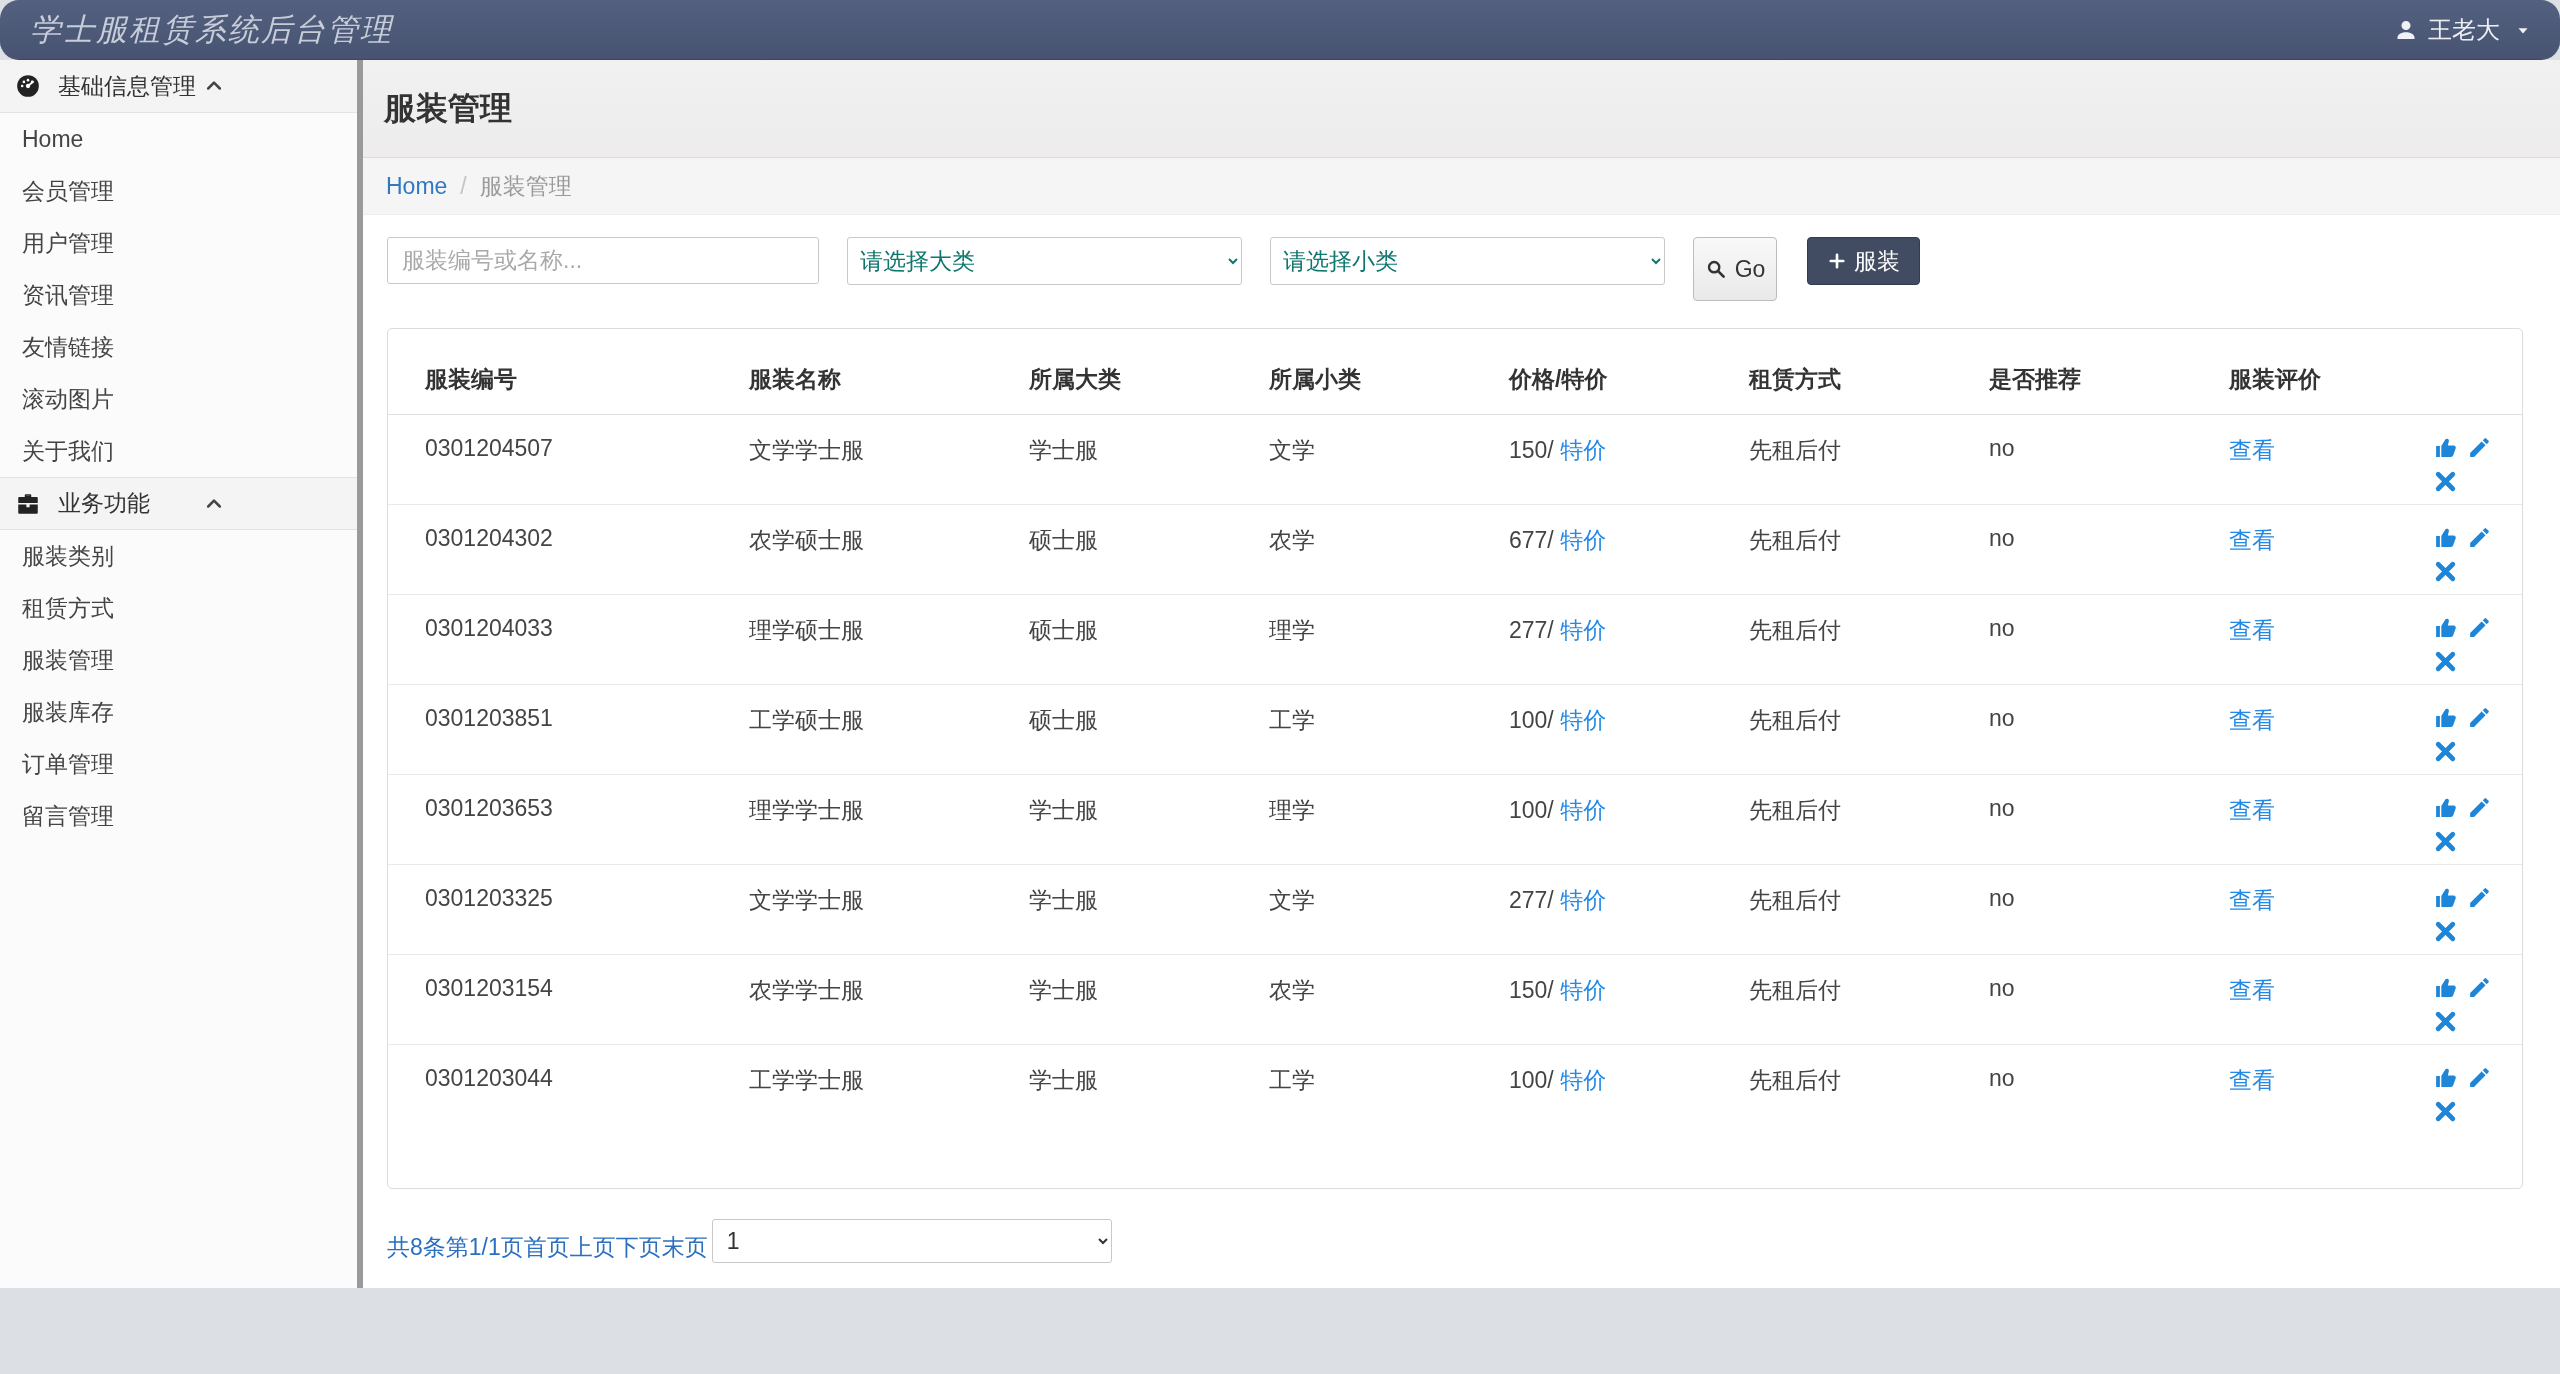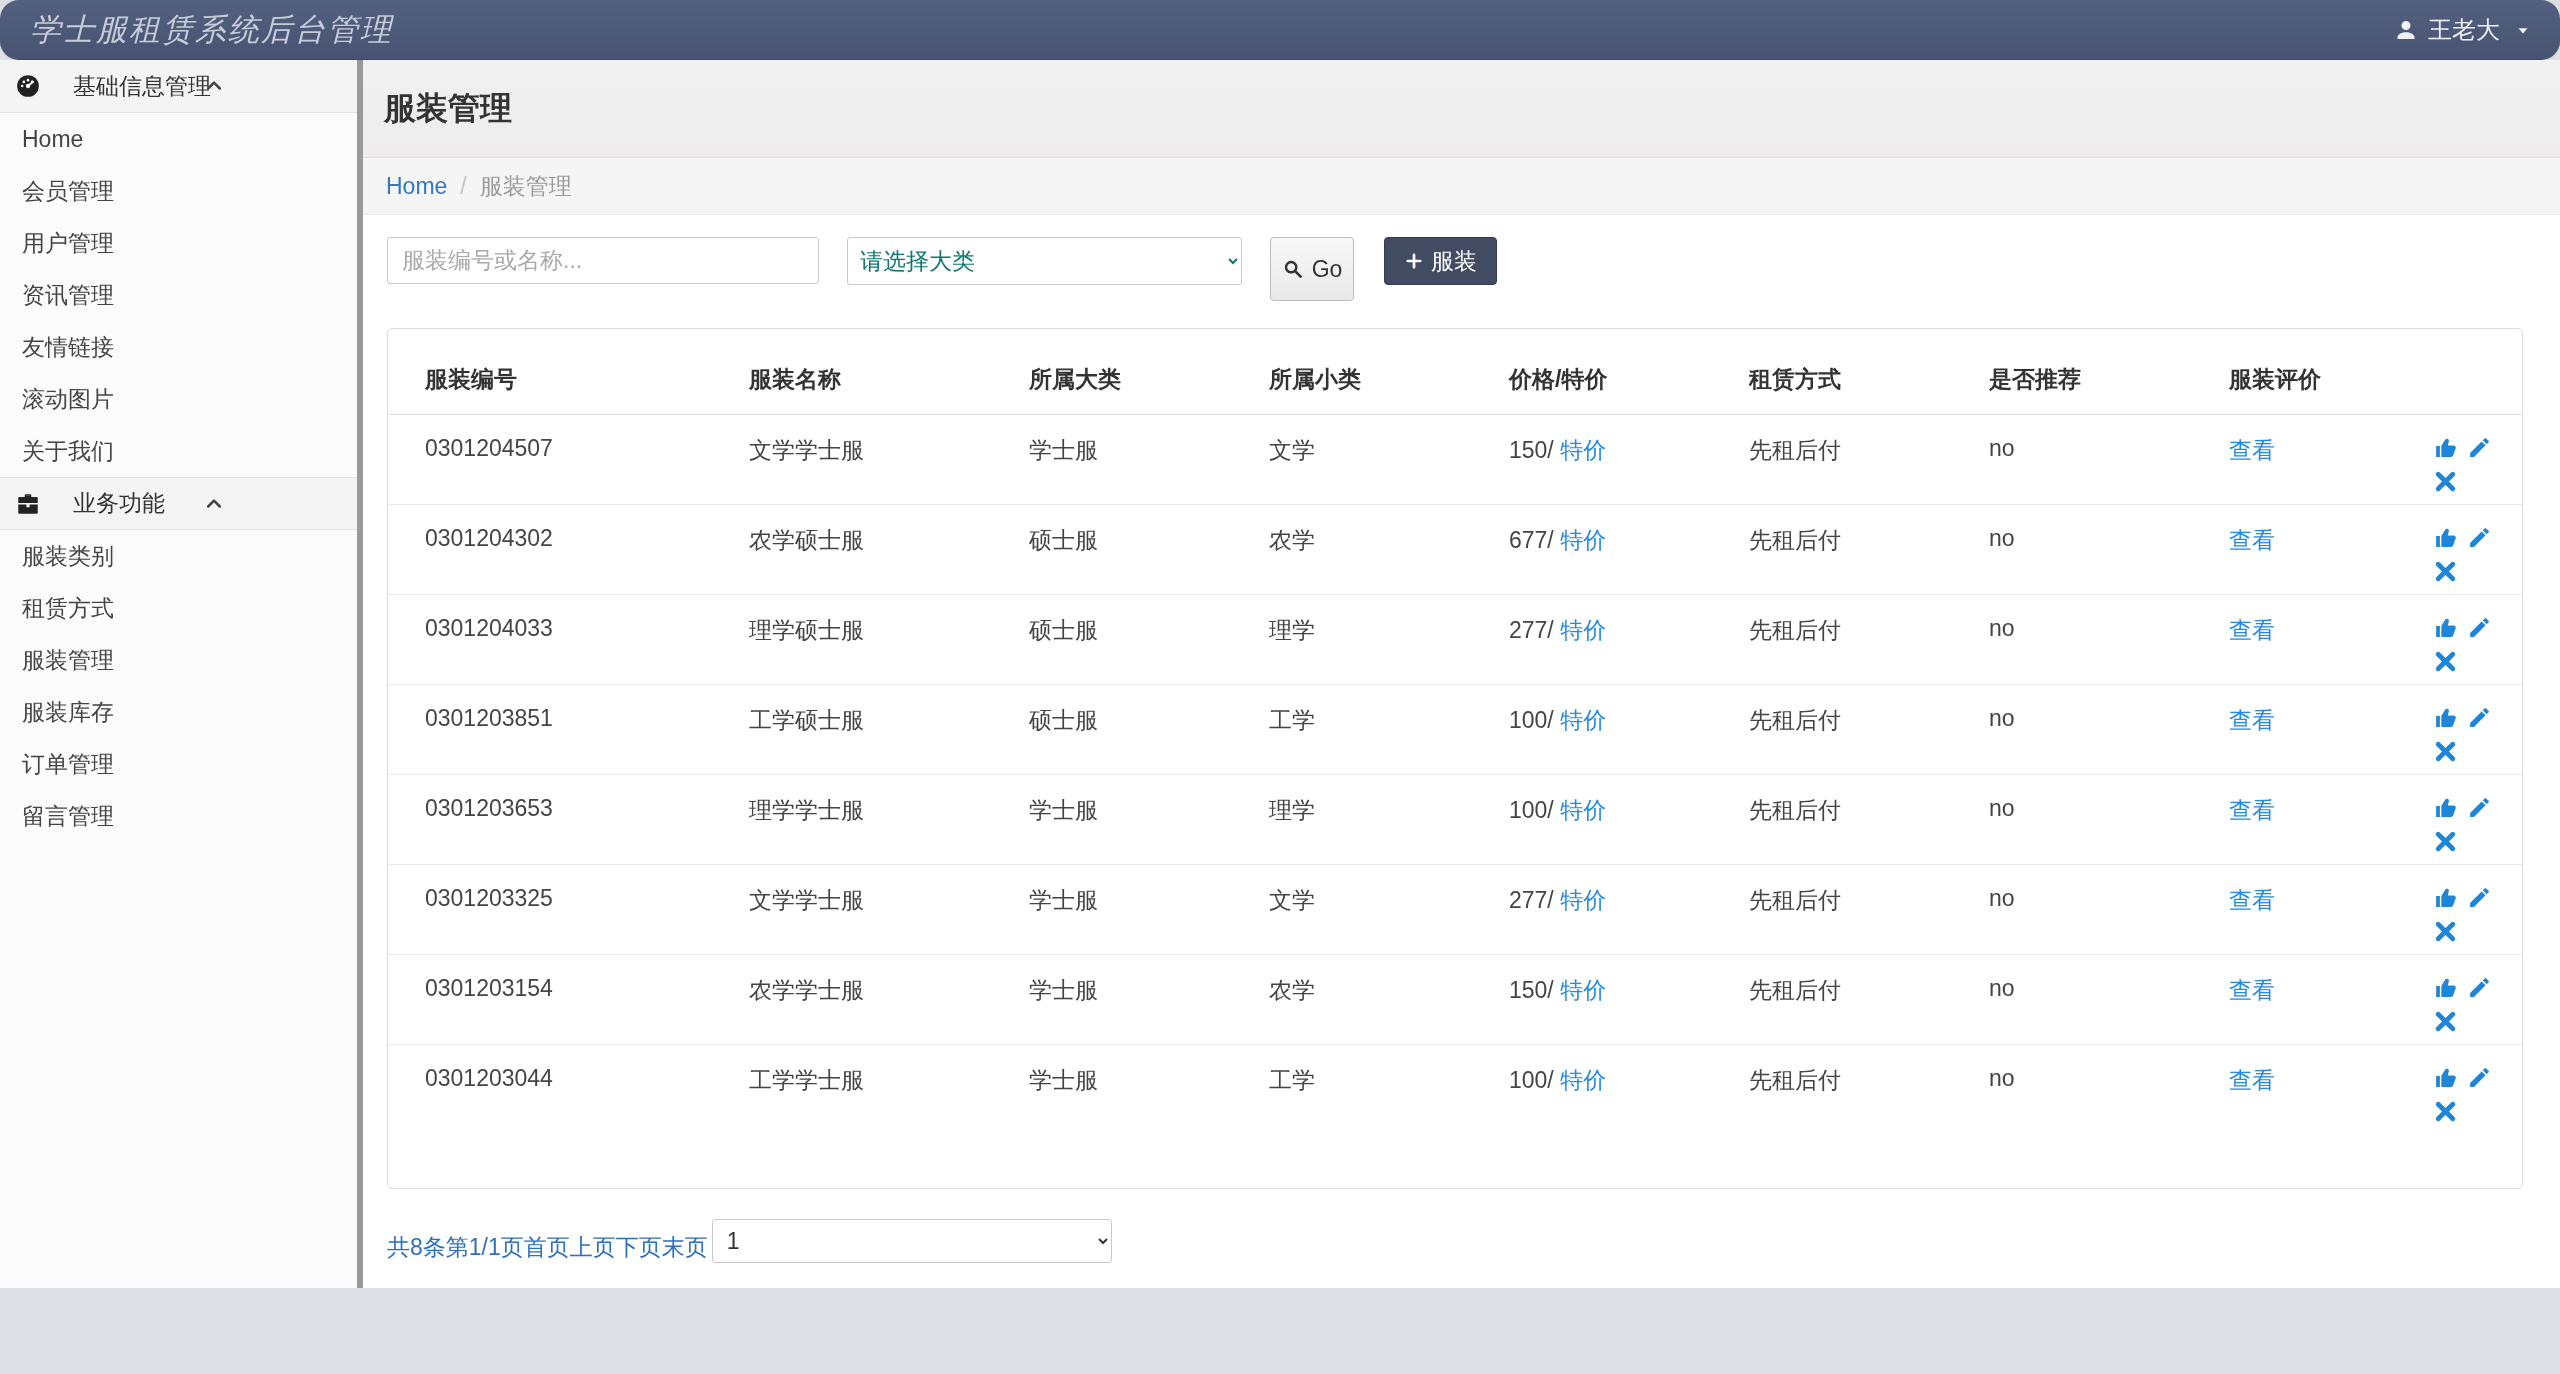--- a/index.html
+++ b/index.html
@@ -36,21 +36,21 @@
   .app { display: flex; height: 1228px; background: #fff; }
   .sidebar {
     width: 363px; flex: none;
     background: #fbfbfb;
     border-right: 6px solid #9a9a9a;
   }
   .side-section {
     position: relative;
     height: 53px;
     display: flex; align-items: center;
-    padding-left: 15px; gap: 32px;
+    padding-left: 15px; gap: 17px;
     background: #f4f4f4;
     border-bottom: 1px solid #e3e3e3;
     color: #333;
     cursor: pointer;
   }
   .side-section:not(:first-child) { border-top: 1px solid #e3e3e3; }
   .sicon { width: 26px; height: 26px; display: inline-flex; color: #222; }
   .schev {
     position: absolute; left: 204px; top: 50%;
     transform: translateY(-50%);
@@ -241,20 +241,23 @@
       <span class="crumb-sep">/</span>
       <span class="crumb-cur">服装管理</span>
     </div>
 
     <div class="main-area">
       <div class="filter-row">
         <input class="search-input" type="text" placeholder="服装编号或名称..." style="">
         <select class="filter-select">
           <option>请选择大类</option>
         </select>
+        <select class="filter-select">
+          <option>请选择小类</option>
+        </select>
         <button class="btn-go">
           <span class="gicon">
             <svg viewBox="0 0 24 24" width="100%" height="100%">
                 <circle cx="10" cy="10" r="5.6" fill="none" stroke="currentColor" stroke-width="2.6"></circle>
                 <path stroke="currentColor" stroke-width="3" stroke-linecap="round" d="M14.6 14.6L20.3 20.3"></path>
               </svg>
           </span>
           <span>Go</span>
         </button>
         <button class="btn-add">

